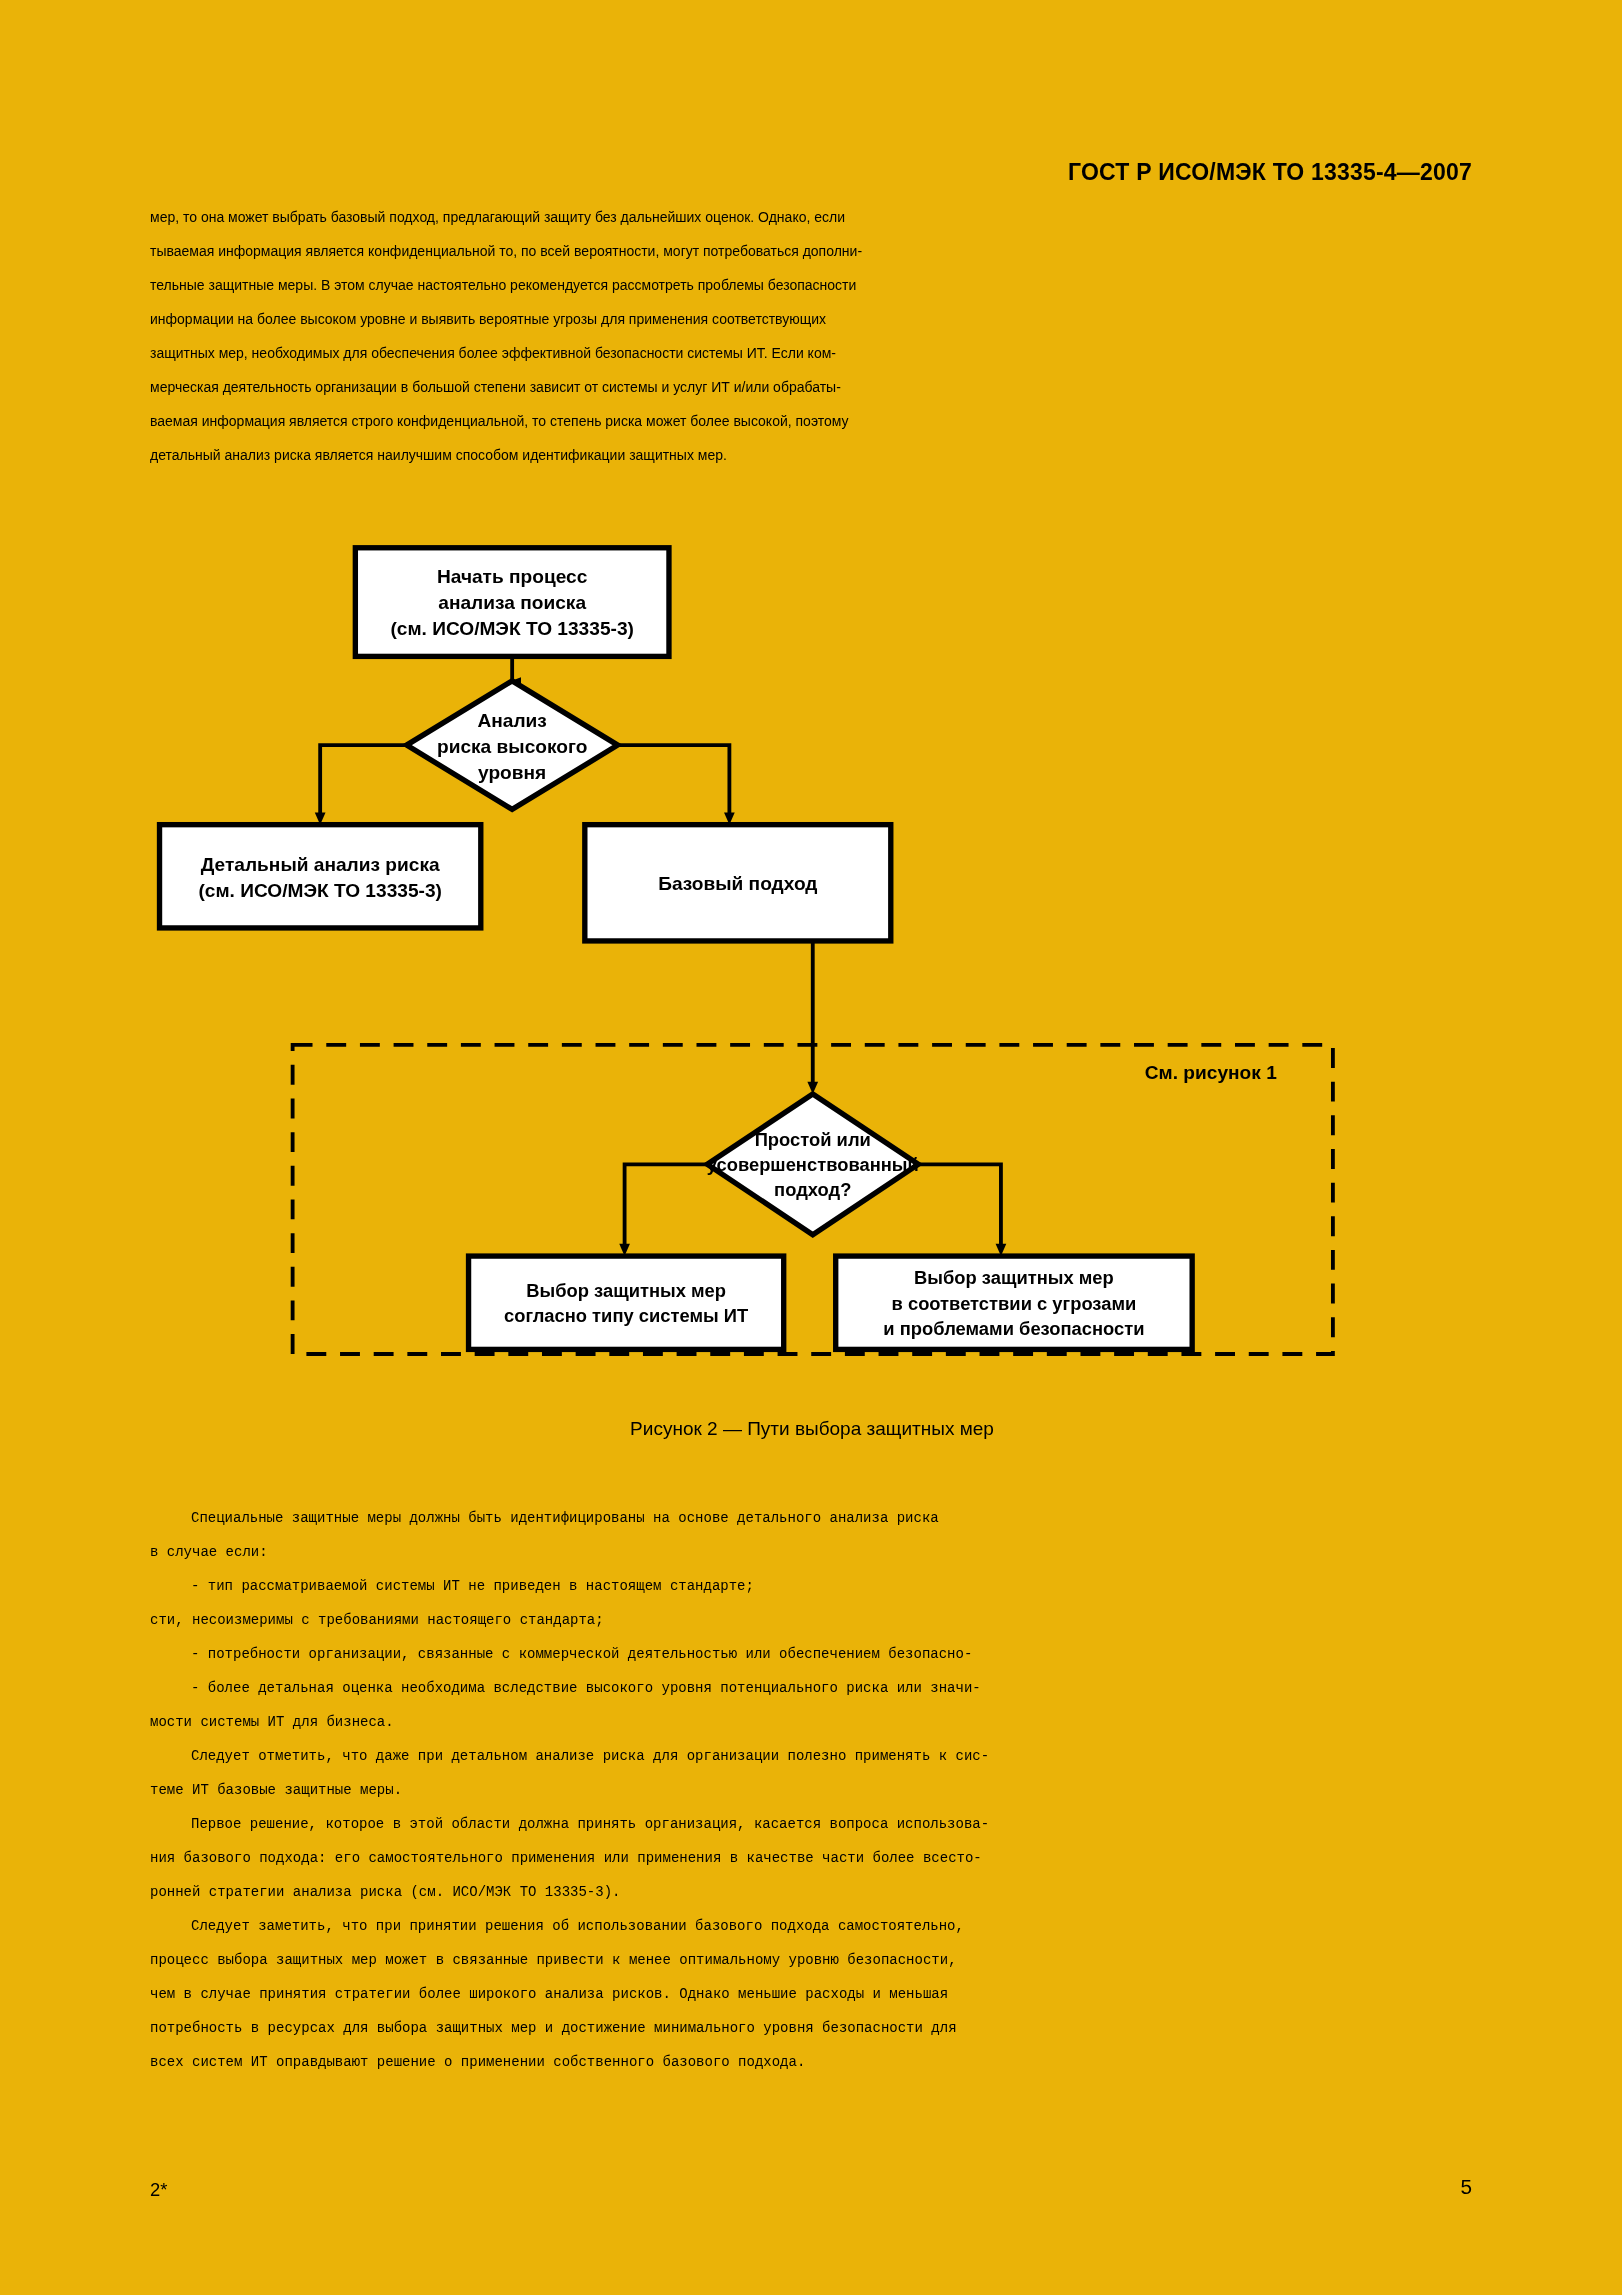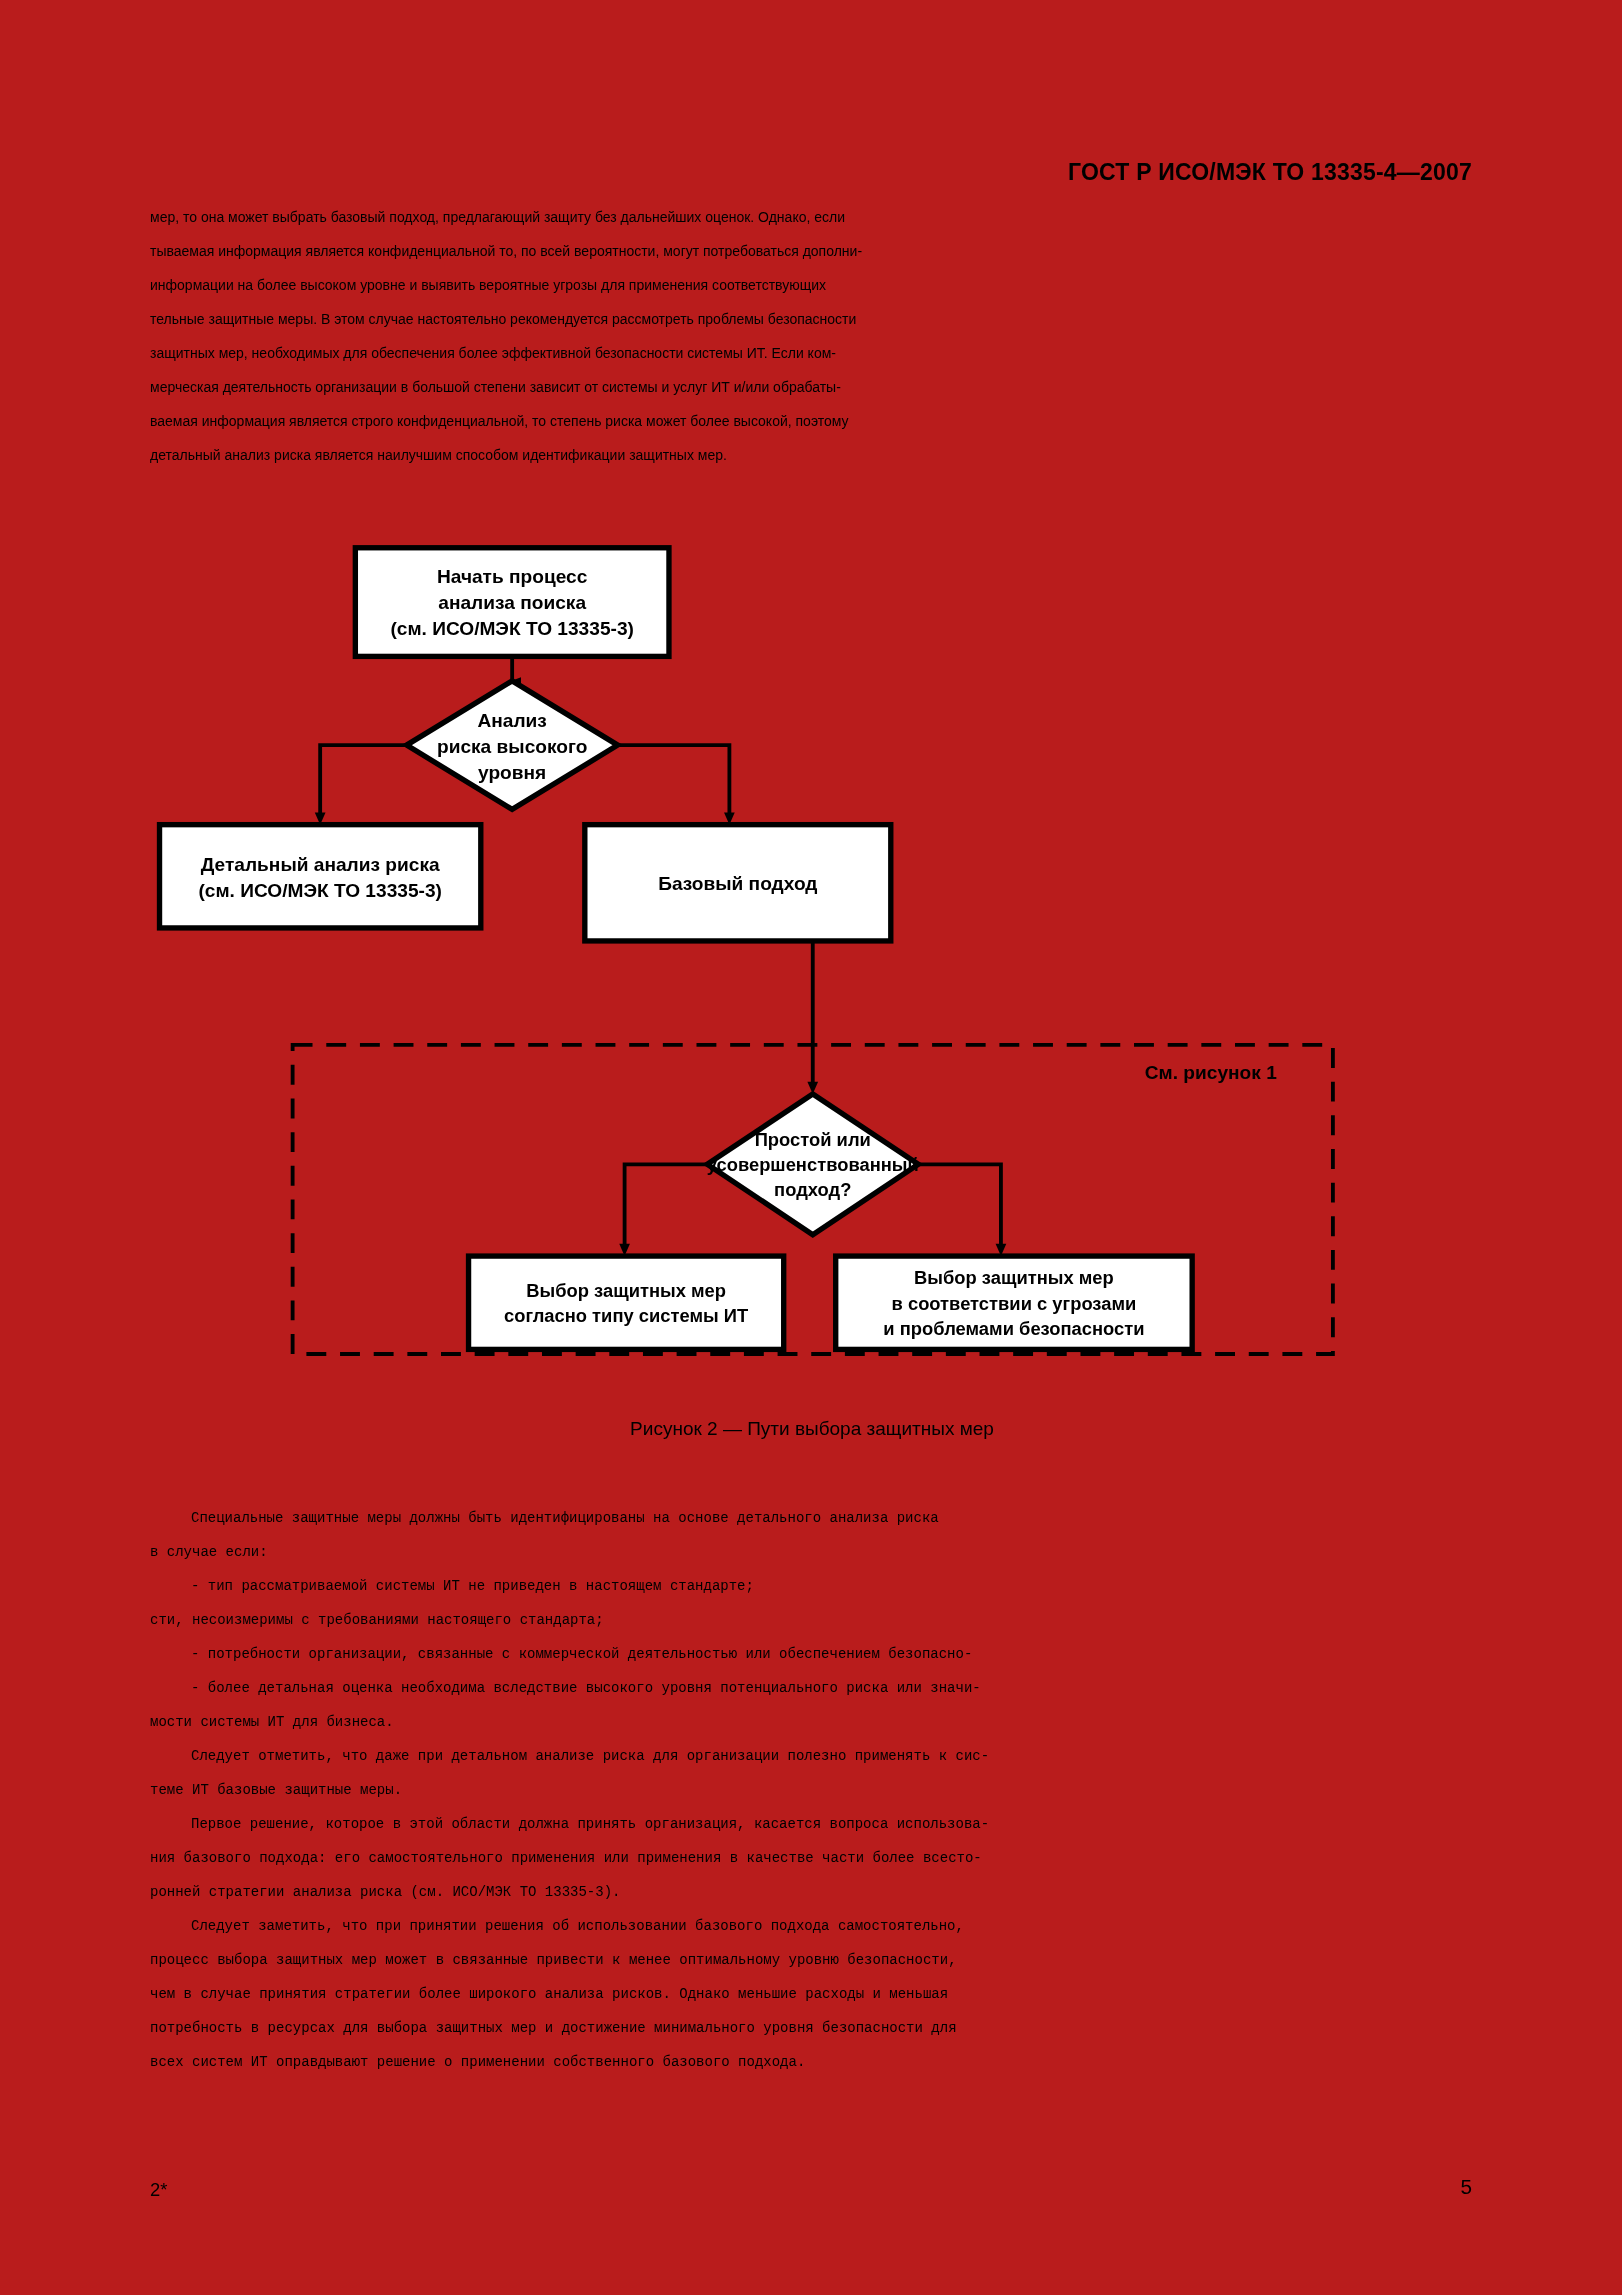--- a/index.html
+++ b/index.html
@@ -8,21 +8,21 @@
     background: #ffffff;
   }
   body {
     font-family: "Liberation Sans", sans-serif;
     color: #000000;
   }
   #page {
     position: relative;
     width: 1622px;
     height: 2295px;
-    background: #b91c1c;
+    background: #eab308;
     overflow: hidden;
   }
   .doc-header {
     position: absolute;
     right: 150px;
     top: 159px;
     font-size: 23px;
     font-weight: bold;
     letter-spacing: 0.2px;
     white-space: nowrap;
@@ -117,22 +117,22 @@
 <body>
 
 <div id="page">
 
   <div class="doc-header">ГОСТ Р ИСО/МЭК ТО 13335-4—2007</div>
 
   <div class="body-block" style="top:200px;">
     <p>
       <span class="para-line">мер, то она может выбрать базовый подход, предлагающий защиту без дальнейших оценок. Однако, если</span>
       <span class="para-line">тываемая информация является конфиденциальной то, по всей вероятности, могут потребоваться дополни-</span>
+      <span class="para-line">тельные защитные меры. В этом случае настоятельно рекомендуется рассмотреть проблемы безопасности</span>
       <span class="para-line">информации на более высоком уровне и выявить вероятные угрозы для применения соответствующих</span>
-      <span class="para-line">тельные защитные меры. В этом случае настоятельно рекомендуется рассмотреть проблемы безопасности</span>
       <span class="para-line">защитных мер, необходимых для обеспечения более эффективной безопасности системы ИТ. Если ком-</span>
       <span class="para-line">мерческая деятельность организации в большой степени зависит  от системы  и услуг ИТ и/или обрабаты-</span>
       <span class="para-line">ваемая информация является строго конфиденциальной, то степень риска может более высокой, поэтому</span>
       <span class="para-line last">детальный анализ риска является наилучшим способом идентификации защитных мер.</span>
     </p>
   </div>
 
   <div id="figure">
     <svg width="1324" height="872" viewBox="0 0 1730 1140" xmlns="http://www.w3.org/2000/svg">
       <defs>

